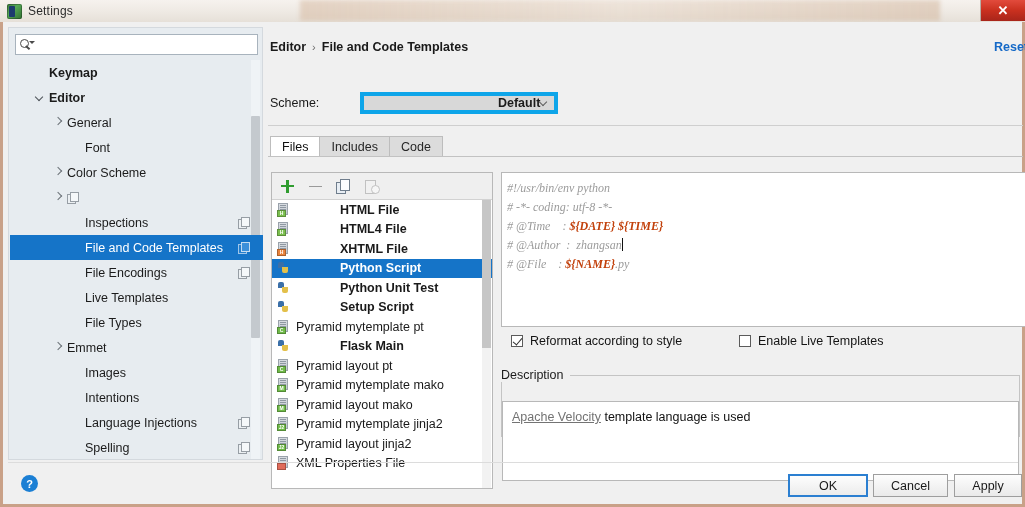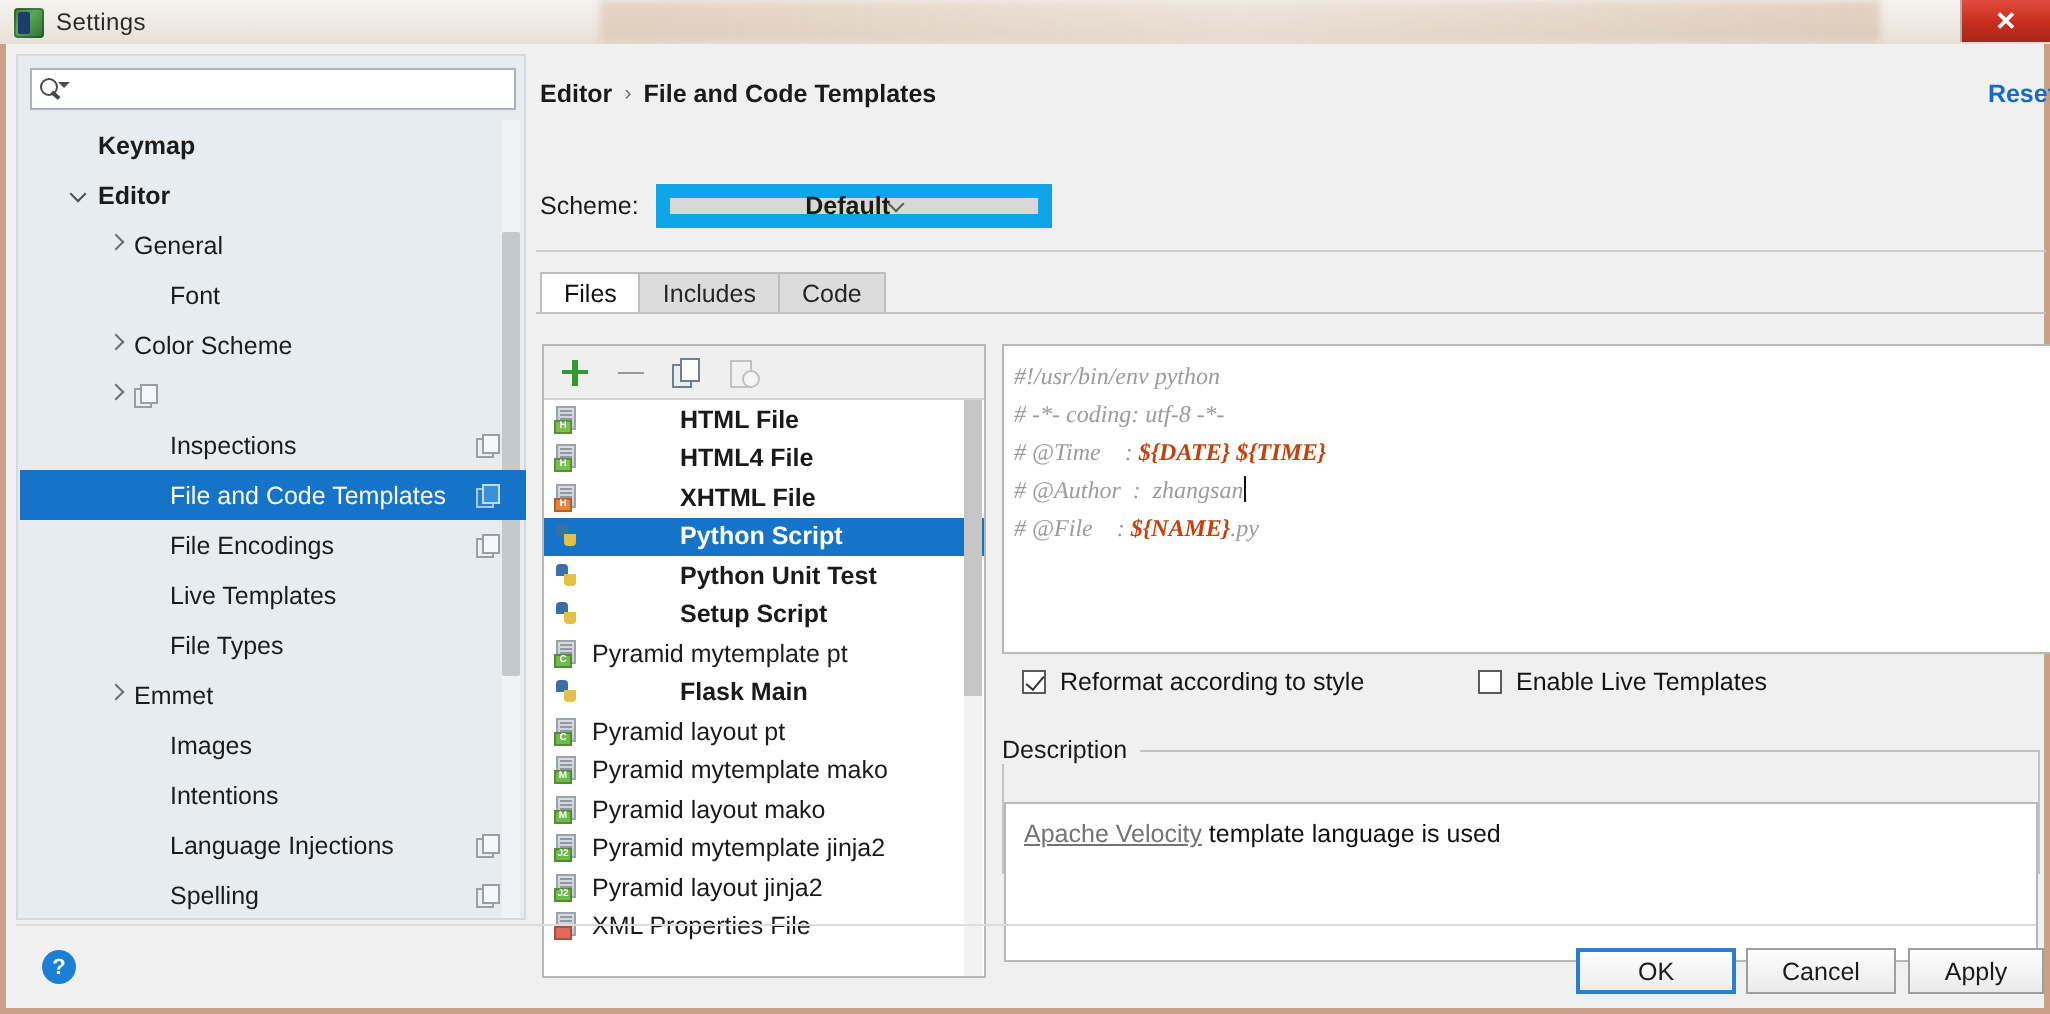--- a/index.html
+++ b/index.html
@@ -124,26 +124,26 @@
   
   .right{position:absolute;left:265px;top:5px;width:755px;height:433px;}
   .breadcrumb{
     position:absolute;left:2px;top:13px;font-size:12.5px;font-weight:bold;color:#1a1a1a;
     display:flex;align-items:center;gap:6px;
   }
   .bc-sep{color:#6d6d6d;font-weight:normal;font-size:11px;}
   .reset{
     position:absolute;right:-5px;top:13px;font-size:12.5px;font-weight:bold;color:#1569c7;
   }
-  .schemerow{position:absolute;left:2px;top:65px;display:flex;align-items:center;}
+  .schemerow{position:absolute;left:2px;top:65px;display:flex;align-items:center;gap:32px;}
   .schemelabel{font-size:12.5px;color:#1a1a1a;margin-right:9px;}
   .combo{
     width:198px;height:22px;box-sizing:border-box;
-    background:#d8d8d8;border:7px solid #0ea5e9;
-    display:flex;align-items:center;justify-content:center;padding:0 6px 0 7px;
+    background:#d8d8d8;border:4px solid #0ea5e9;
+    display:flex;align-items:center;justify-content:flex-end;padding:0 6px 0 7px;
     font-weight:bold;font-size:12.5px;color:#1b1b1b;
   }
   .chev{
     width:8px;height:8px;position:relative;
   }
   .chev:after{
     content:"";position:absolute;left:0;top:0;width:5px;height:5px;
     border-right:1.5px solid #5d5d5d;border-bottom:1.5px solid #5d5d5d;
     transform:rotate(45deg);
   }

